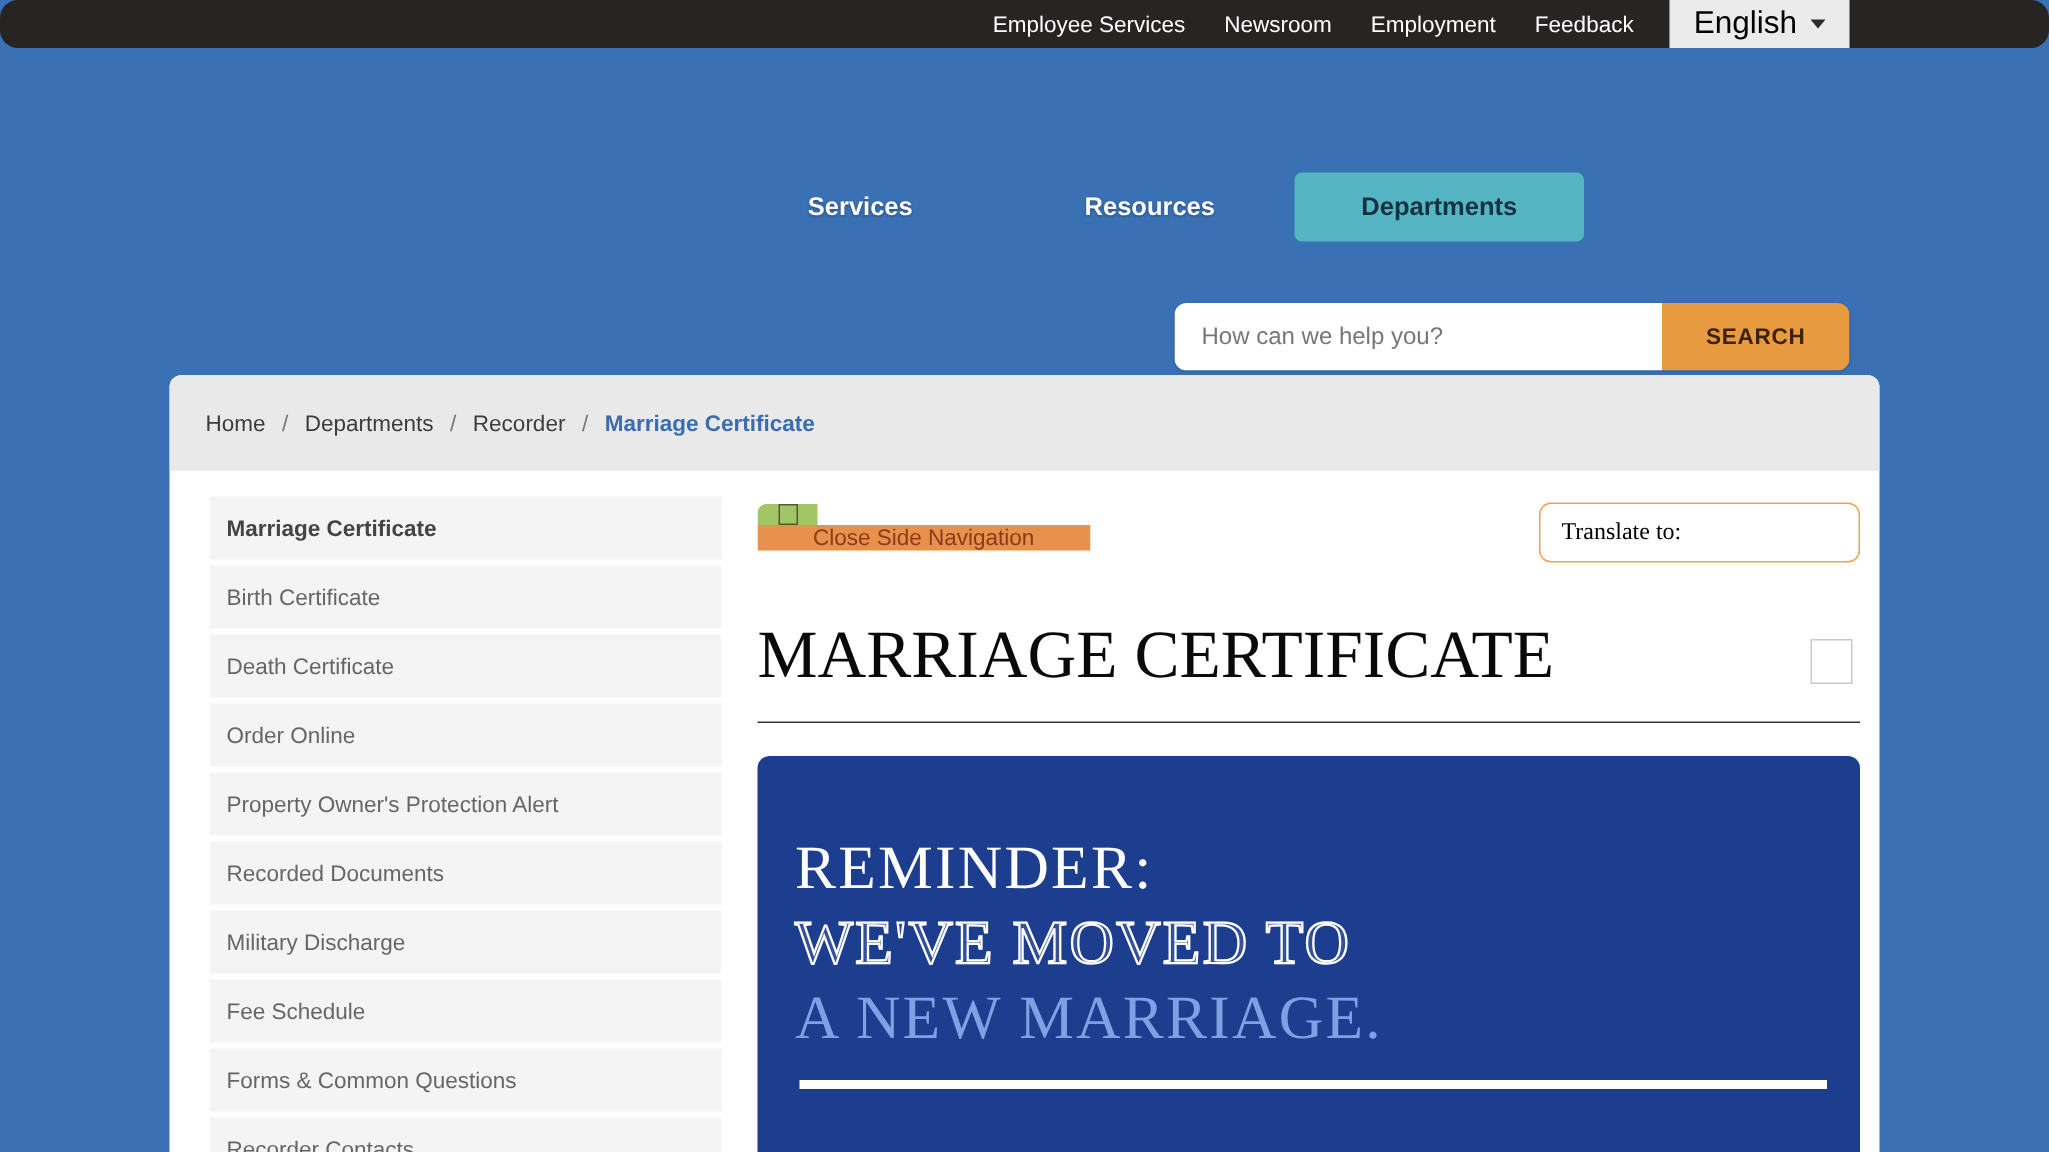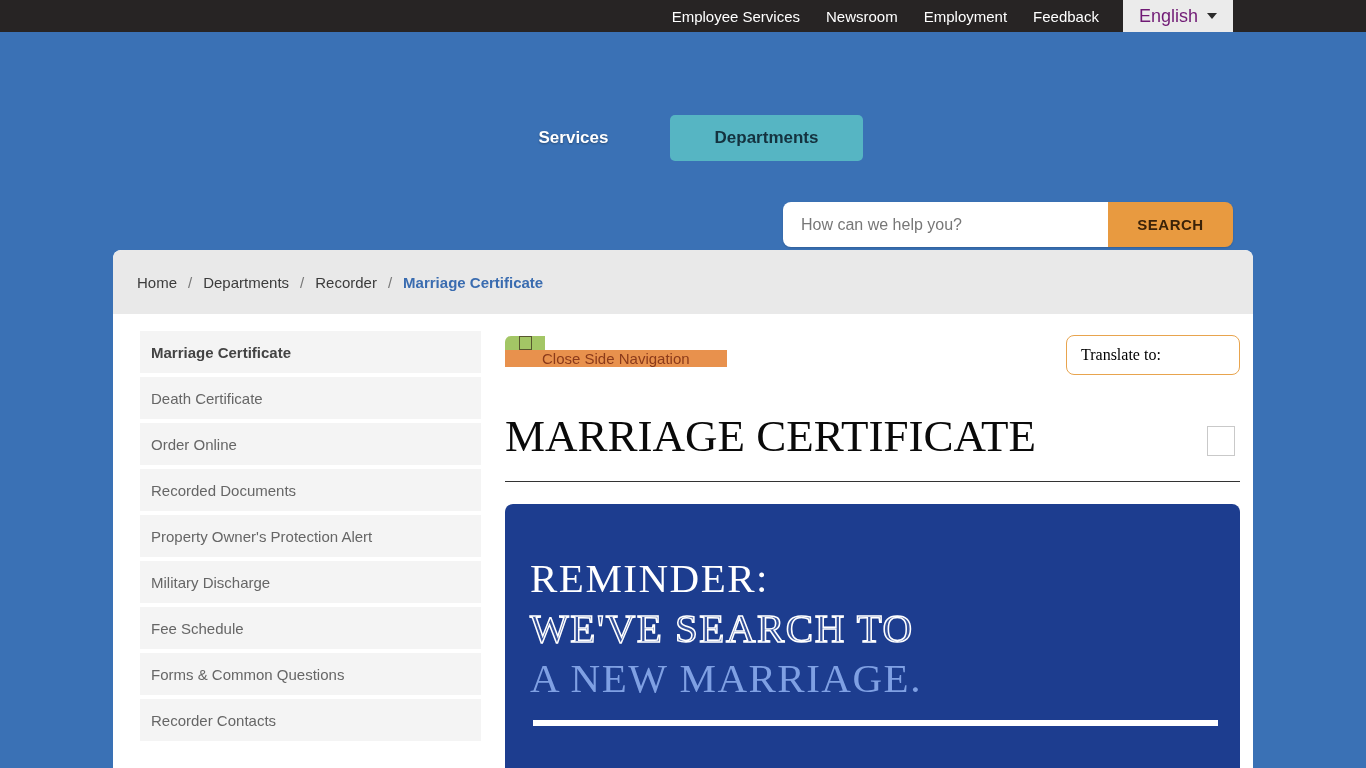--- a/index.html
+++ b/index.html
@@ -11,33 +11,34 @@
   }
 
   
   .topbar {
     height: 32px;
     background: #272424;
     display: flex;
     align-items: center;
     justify-content: flex-end;
     padding-right: 133px;
+    border-radius: 12px;
   }
   .topbar-link {
     color: #ffffff;
     font-size: 15px;
     margin-left: 26px;
     cursor: pointer;
     white-space: nowrap;
   }
   .lang-box {
     height: 32px;
     background: #ebebeb;
-    color: #701a75;
-    font-size: 18px;
+    color: #000000;
+    font-size: 21px;
     display: flex;
     align-items: center;
     padding: 0 16px;
     margin-left: 24px;
     cursor: pointer;
   }
   .caret-down {
     width: 0; height: 0;
     border-left: 5px solid transparent;
     border-right: 5px solid transparent;
@@ -184,21 +185,21 @@
   .close-nav-label-seg {
     background: #e8914d;
     color: #8b3a1a;
     font-size: 15px;
     display: flex;
     align-items: center;
     padding: 0 37px;
     white-space: nowrap;
   }
   .translate-box {
-    width: 174px;
+    width: 214px;
     height: 40px;
     background: #ffffff;
     border: 1px solid #e8a44e;
     border-radius: 8px;
     display: flex;
     align-items: center;
     padding-left: 14px;
     font-family: "Liberation Serif", serif;
     font-size: 16px;
     color: #000;
@@ -273,20 +274,21 @@
   <div class="lang-box">
     <span>English</span>
     <span class="caret-down"></span>
   </div>
 </div>
 
 <div class="header">
 
   <div class="main-nav">
     <div class="nav-item">Services</div>
+    <div class="nav-item">Resources</div>
     <div class="nav-item active">Departments</div>
   </div>
 
   <div class="search-row">
     <input class="search-input" type="text" placeholder="How can we help you?" style="">
     <button class="search-btn">SEARCH</button>
   </div>
 </div>
 
 <div class="page-card">
@@ -298,24 +300,25 @@
     <span class="crumb-sep">/</span>
     <span class="crumb">Recorder</span>
     <span class="crumb-sep">/</span>
     <span class="crumb-current">Marriage Certificate</span>
   </div>
 
   <div class="body-row">
 
     <div class="side-nav">
       <div class="side-item active">Marriage Certificate</div>
+      <div class="side-item">Birth Certificate</div>
       <div class="side-item">Death Certificate</div>
       <div class="side-item">Order Online</div>
+      <div class="side-item">Property Owner's Protection Alert</div>
       <div class="side-item">Recorded Documents</div>
-      <div class="side-item">Property Owner's Protection Alert</div>
       <div class="side-item">Military Discharge</div>
       <div class="side-item">Fee Schedule</div>
       <div class="side-item">Forms &amp; Common Questions</div>
       <div class="side-item">Recorder Contacts</div>
     </div>
 
     <div class="main-col">
 
       <div class="toolbar-row">
         <div class="close-nav-btn">
@@ -330,20 +333,20 @@
       </div>
 
       <div class="title-row">
         <h1 class="page-title">MARRIAGE CERTIFICATE</h1>
         <div class="print-placeholder"></div>
       </div>
       <hr class="title-rule">
 
       <div class="banner">
         <div class="banner-line banner-line1">REMINDER:</div>
-        <div class="banner-line banner-line2">WE'VE SEARCH TO</div>
+        <div class="banner-line banner-line2">WE'VE MOVED TO</div>
         <div class="banner-line banner-line3">A NEW MARRIAGE.</div>
         <div class="banner-rule"></div>
       </div>
 
     </div>
   </div>
 </div>
 
 </body></html>

